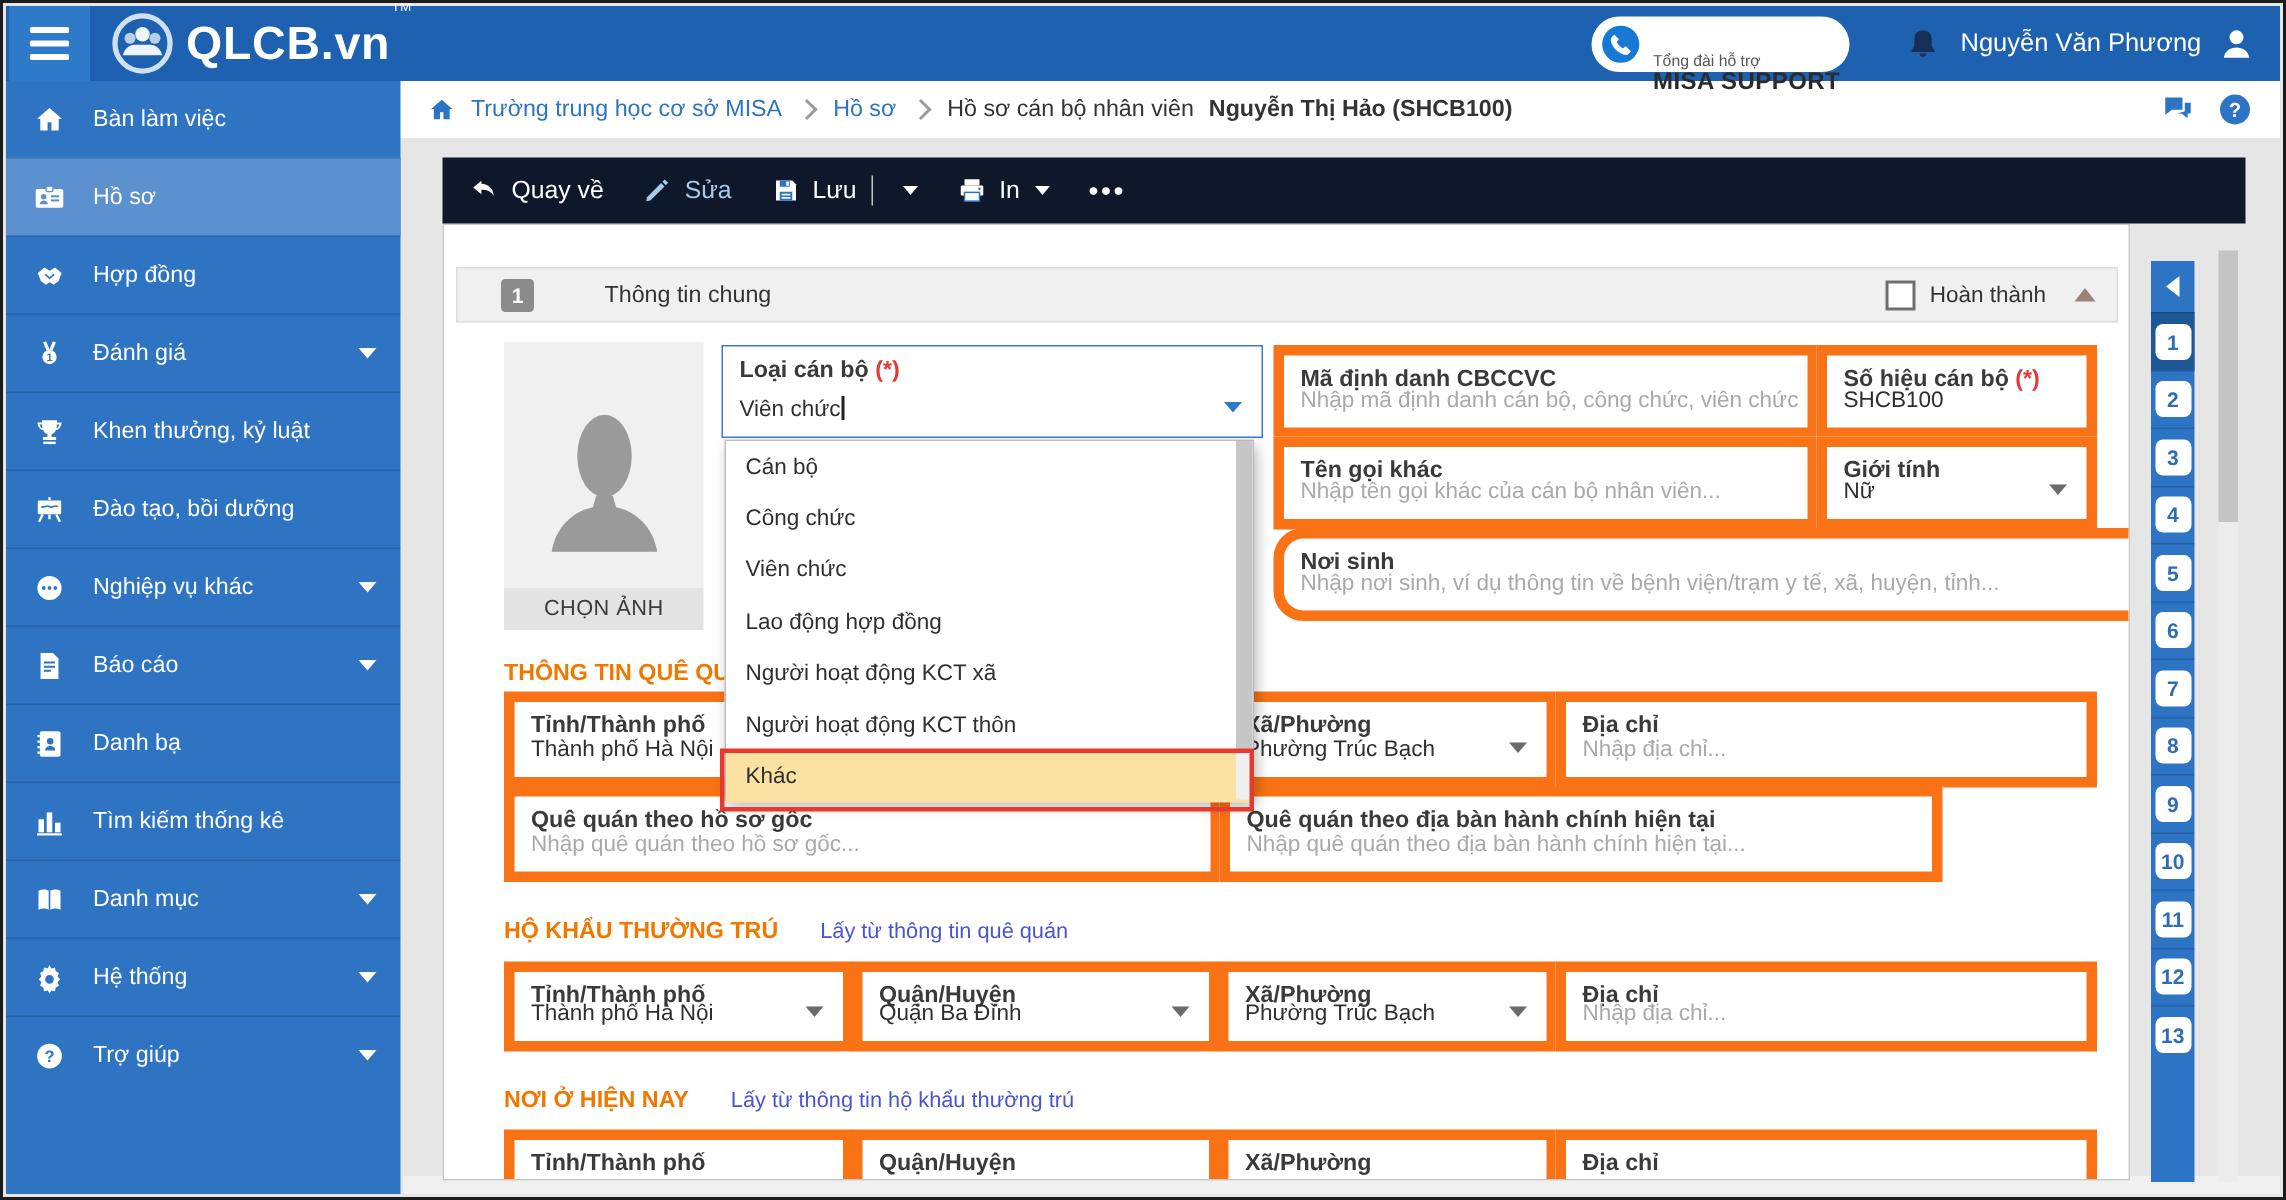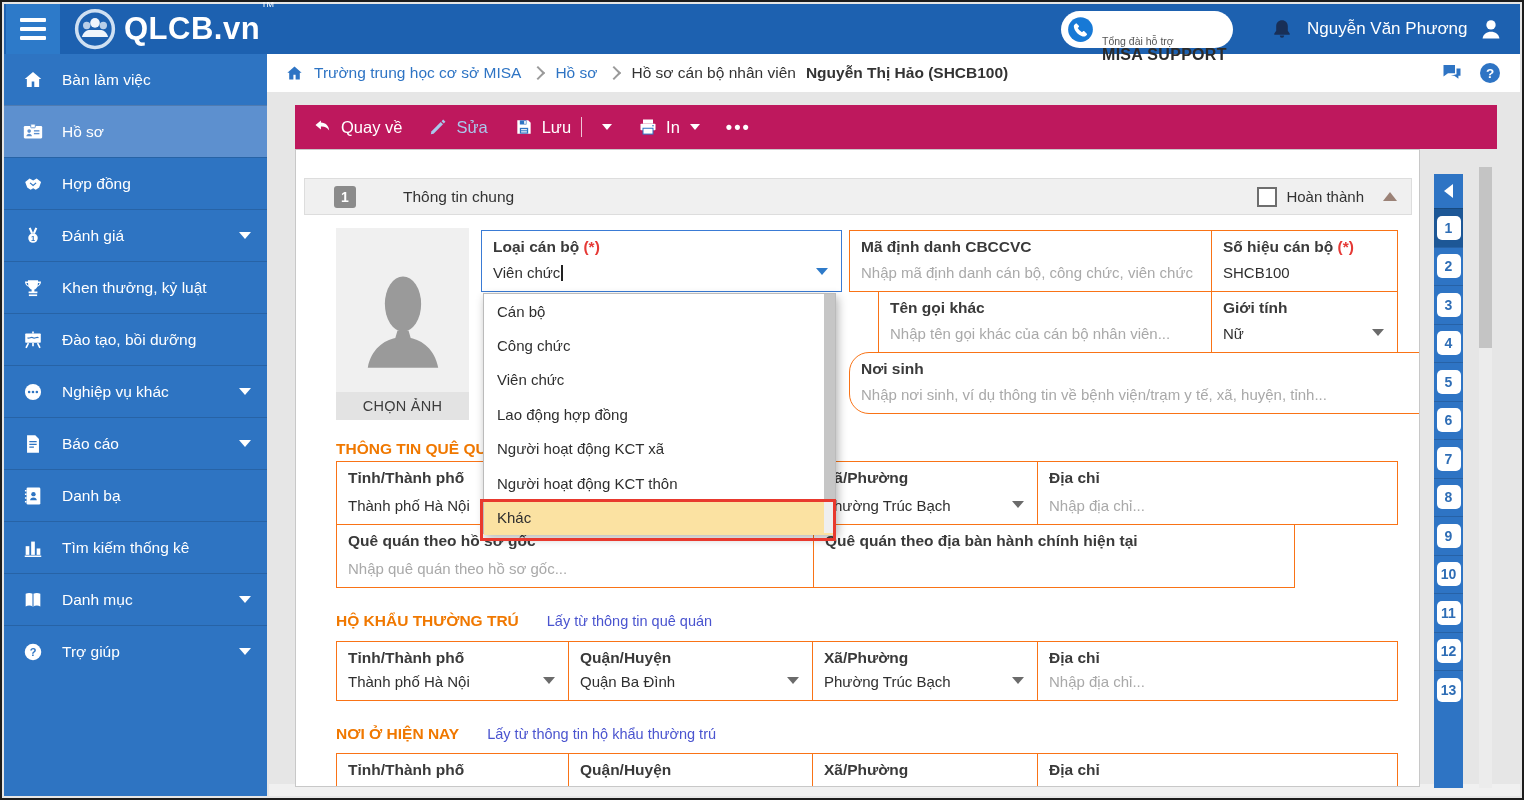--- a/index.html
+++ b/index.html
@@ -36,21 +36,21 @@
   .sidebar{position:absolute;left:2px;top:52px;width:263px;bottom:2px;background:#2e74c2;z-index:5;display:flex;flex-direction:column;}
   .side-item{height:51px;flex:none;display:flex;align-items:center;color:#fff;font-size:15.5px;border-top:1px solid rgba(0,0,0,0.14);cursor:pointer;position:relative;}
   .side-item:first-child{border-top:none;}
   .side-item.active{background:#5d90cf;}
   .side-item .icon{width:58px;display:flex;justify-content:center;color:#2e74c2;}
   .side-item.active .icon{color:#5d90cf;}
   .side-item .icon svg{width:22px;height:22px;}
   .side-chev{position:absolute;right:16px;width:0;height:0;border-left:6px solid transparent;border-right:6px solid transparent;border-top:7px solid #fff;}
 
   
-  .toolbar{position:absolute;left:293px;top:103px;width:1202px;height:44px;background:#be185d;z-index:2;display:flex;align-items:center;padding-left:18px;box-sizing:border-box;color:#fff;}
+  .toolbar{position:absolute;left:293px;top:103px;width:1202px;height:44px;background:#0f172a;z-index:2;display:flex;align-items:center;padding-left:18px;box-sizing:border-box;color:#fff;}
   .titem{display:inline-flex;align-items:center;gap:8px;font-size:16.5px;margin-right:26px;cursor:pointer;color:#2e74c4;}
   .titem svg{width:20px;height:20px;}
   .titem .t-label{color:#fff;}
   .titem.disabled .t-label{color:#a9c9ec;}
   .tool-caret{width:0;height:0;border-left:5px solid transparent;border-right:5px solid transparent;border-top:6px solid #fff;margin-left:2px;}
   .tool-div{width:1px;height:20px;background:rgba(255,255,255,.75);margin:0 10px 0 2px;}
   .tmore{font-size:18px;font-weight:bold;letter-spacing:2px;color:#fff;cursor:pointer;}
 
   
   .panel{position:absolute;left:293px;top:147px;width:1125px;height:638px;background:#fff;border:1px solid #c8c8c8;box-sizing:border-box;overflow:hidden;z-index:1;}
@@ -61,21 +61,21 @@
   .chk{width:16px;height:16px;border:2px solid #6e6e6e;background:#fff;cursor:pointer;}
   .sec-right .lab{font-size:15px;color:#333;}
   .collapse-tri{width:0;height:0;border-left:7px solid transparent;border-right:7px solid transparent;border-bottom:9px solid #9b8277;margin-left:10px;cursor:pointer;}
 
   
   .photo{position:absolute;left:40px;top:78px;width:133px;height:164px;background:#f0f0f0;display:flex;align-items:flex-end;justify-content:center;overflow:hidden;}
   .photo svg{width:110px;height:132px;}
   .choose-btn{position:absolute;left:40px;top:242px;width:133px;height:28px;background:#e3e3e3;color:#3c3c3c;font-size:14.5px;display:flex;align-items:center;justify-content:center;cursor:pointer;letter-spacing:.3px;}
 
   
-  .cell{position:absolute;background:#fff;border:1px solid #f97316;box-sizing:border-box;padding:7px 11px 0 11px;}
+  .cell{position:absolute;background:#fff;border:7px solid #f97316;box-sizing:border-box;padding:7px 11px 0 11px;}
   .cell .lbl{font-weight:bold;font-size:15.5px;color:#3a3a3a;white-space:nowrap;}
   .cell .req{color:#e53935;font-weight:bold;}
   .cell .val{position:absolute;left:11px;bottom:10px;font-size:15px;color:#2f2f2f;white-space:nowrap;}
   .cell .ph{color:#a9a9a9;}
   .arrow{position:absolute;right:13px;bottom:16px;width:0;height:0;border-left:6px solid transparent;border-right:6px solid transparent;border-top:7px solid #6b6b6b;}
   .arrow.blue{border-top-color:#2e7ac9;}
   .cell.focused{border:1.5px solid #3a7bd5;}
   .caret-bar{display:inline-block;width:1.5px;height:16px;background:#222;vertical-align:-3px;margin-left:1px;}
 
   .grp-title{position:absolute;font-size:15.5px;font-weight:bold;color:#f07800;white-space:nowrap;}
@@ -281,20 +281,30 @@
             <path fill="#fff" d="M12 5.5C9.5 4 6.5 4 4 5.2V19c2.5-1.2 5.5-1.2 8 .3 2.5-1.5 5.5-1.5 8-.3V5.2C17.5 4 14.5 4 12 5.5z"></path>
             <path d="M12 5.5V19.3" stroke="currentColor" stroke-width="1.2"></path>
           </svg>
         </span>
       <span>Danh mục</span>
       <span class="side-chev"></span>
     </div>
     <div class="side-item">
       <span class="icon">
           <svg viewBox="0 0 24 24">
+            <path fill="#fff" d="M12 2.6l1.3 2.4 2.7-.6.5 2.7 2.4 1.3-1 2.5 1.9 2.1-1.9 2.1 1 2.5-2.4 1.3-.5 2.7-2.7-.6L12 23.4l-1.3-2.4-2.7.6-.5-2.7-2.4-1.3 1-2.5-1.9-2.1 1.9-2.1-1-2.5 2.4-1.3.5-2.7 2.7.6z"></path>
+            <circle cx="12" cy="13" r="3.1" fill="currentColor"></circle>
+          </svg>
+        </span>
+      <span>Hệ thống</span>
+      <span class="side-chev"></span>
+    </div>
+    <div class="side-item">
+      <span class="icon">
+          <svg viewBox="0 0 24 24">
             <circle cx="12" cy="12" r="9" fill="#fff"></circle>
             <text x="12" y="16.3" font-size="12" font-weight="bold" text-anchor="middle" fill="currentColor">?</text>
           </svg>
         </span>
       <span>Trợ giúp</span>
       <span class="side-chev"></span>
     </div>
   </div>
 
   <div class="toolbar">
@@ -365,21 +375,21 @@
 
     <div class="cell" style="left:553px;top:80px;width:363px;height:62px;">
       <span class="lbl">Mã định danh CBCCVC</span>
       <span class="val ph">Nhập mã định danh cán bộ, công chức, viên chức</span>
     </div>
     <div class="cell" style="left:915px;top:80px;width:187px;height:62px;">
       <span class="lbl"><span>Số hiệu cán bộ</span> <span class="req">(*)</span></span>
       <span class="val">SHCB100</span>
     </div>
 
-    <div class="cell" style="left:582px;top:141px;width:363px;height:62px;">
+    <div class="cell" style="left:553px;top:141px;width:363px;height:62px;">
       <span class="lbl">Tên gọi khác</span>
       <span class="val ph">Nhập tên gọi khác của cán bộ nhân viên...</span>
     </div>
     <div class="cell" style="left:915px;top:141px;width:187px;height:62px;">
       <span class="lbl">Giới tính</span>
       <span class="val">Nữ</span>
       <span class="arrow"></span>
     </div>
 
     <div class="cell" style="left:553px;top:202px;width:601px;height:62px;border-radius:20px;">
@@ -408,20 +418,21 @@
       <span class="lbl">Địa chỉ</span>
       <span class="val ph">Nhập địa chỉ...</span>
     </div>
 
     <div class="cell" style="left:40px;top:374px;width:478px;height:64px;">
       <span class="lbl">Quê quán theo hồ sơ gốc</span>
       <span class="val ph">Nhập quê quán theo hồ sơ gốc...</span>
     </div>
     <div class="cell" style="left:517px;top:374px;width:482px;height:64px;">
       <span class="lbl">Quê quán theo địa bàn hành chính hiện tại</span>
+      <span class="val ph">Nhập quê quán theo địa bàn hành chính hiện tại...</span>
     </div>
 
     <div class="grp-title" style="left:40px;top:462px;">
       <span>HỘ KHẨU THƯỜNG TRÚ</span><span class="grp-link">Lấy từ thông tin quê quán</span>
     </div>
 
     <div class="cell" style="left:40px;top:491px;width:233px;height:60px;">
       <span class="lbl">Tỉnh/Thành phố</span>
       <span class="val">Thành phố Hà Nội</span>
       <span class="arrow"></span>

